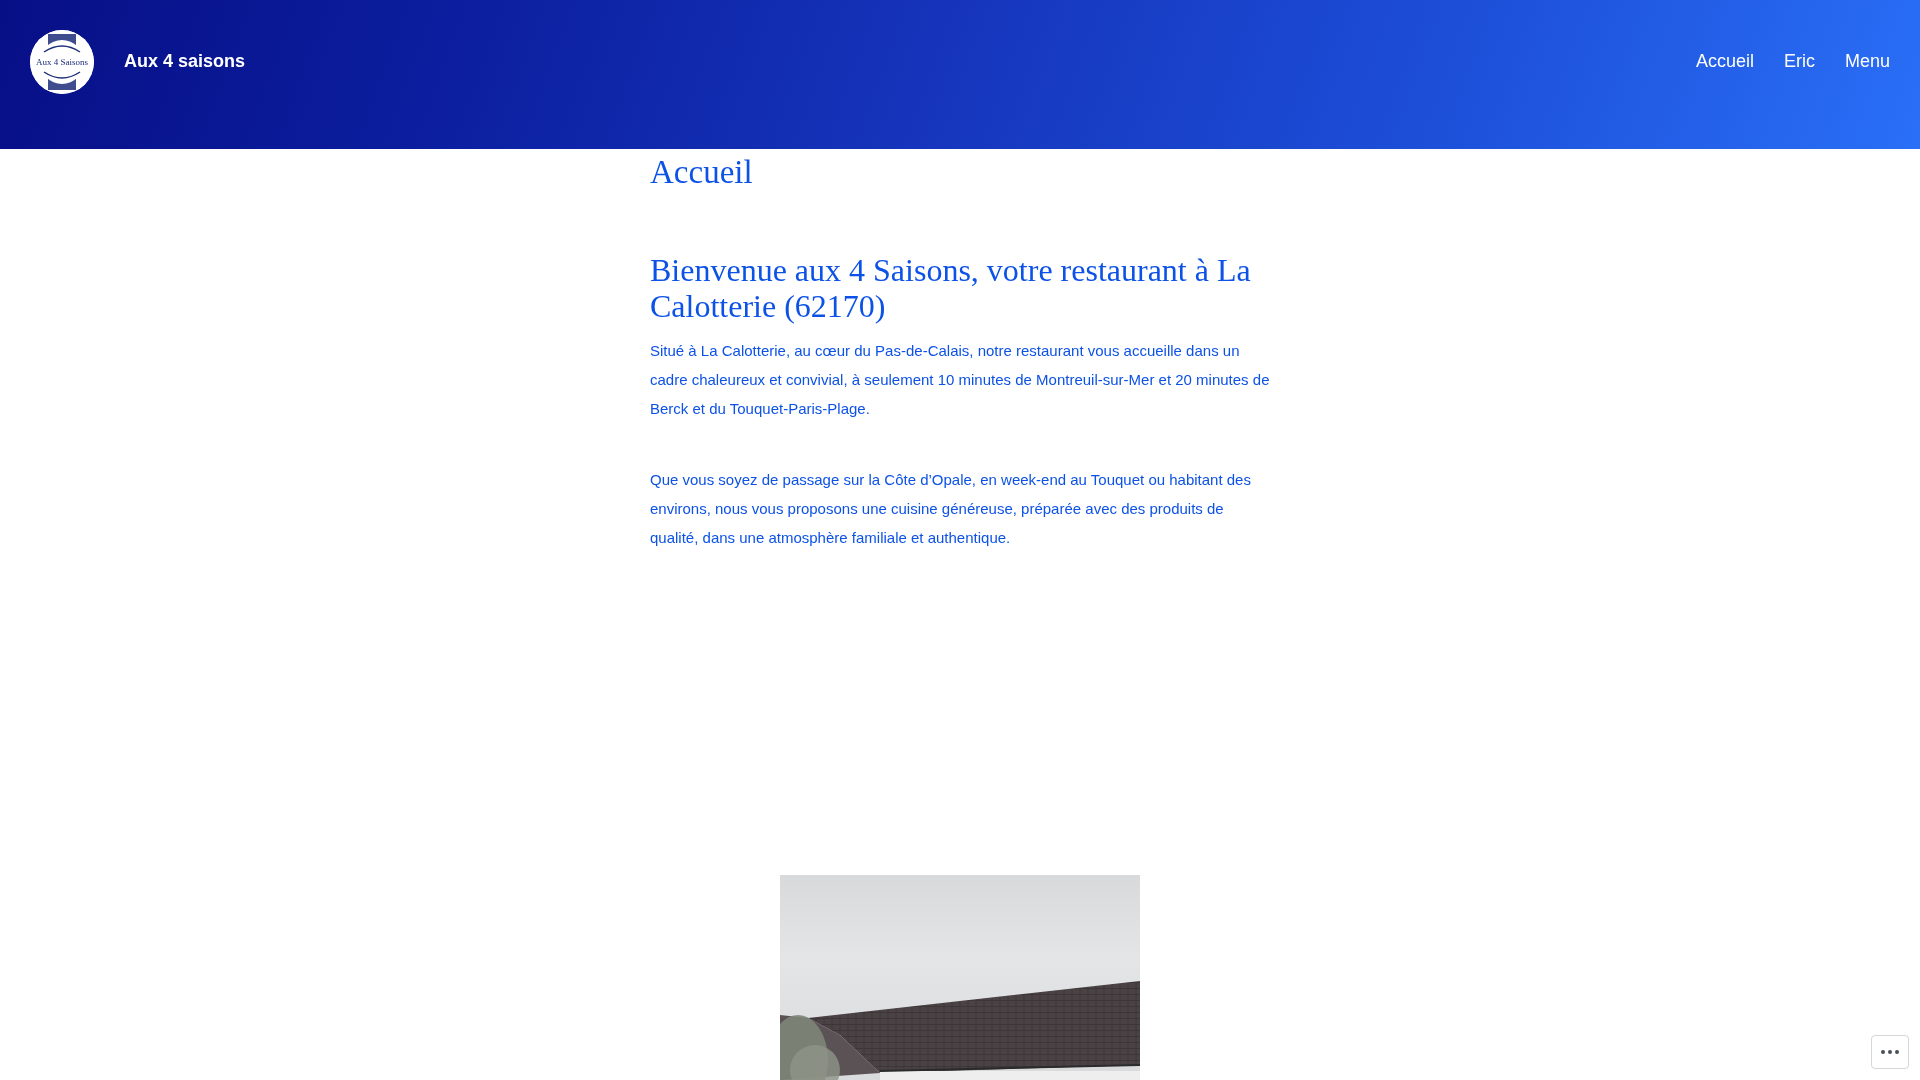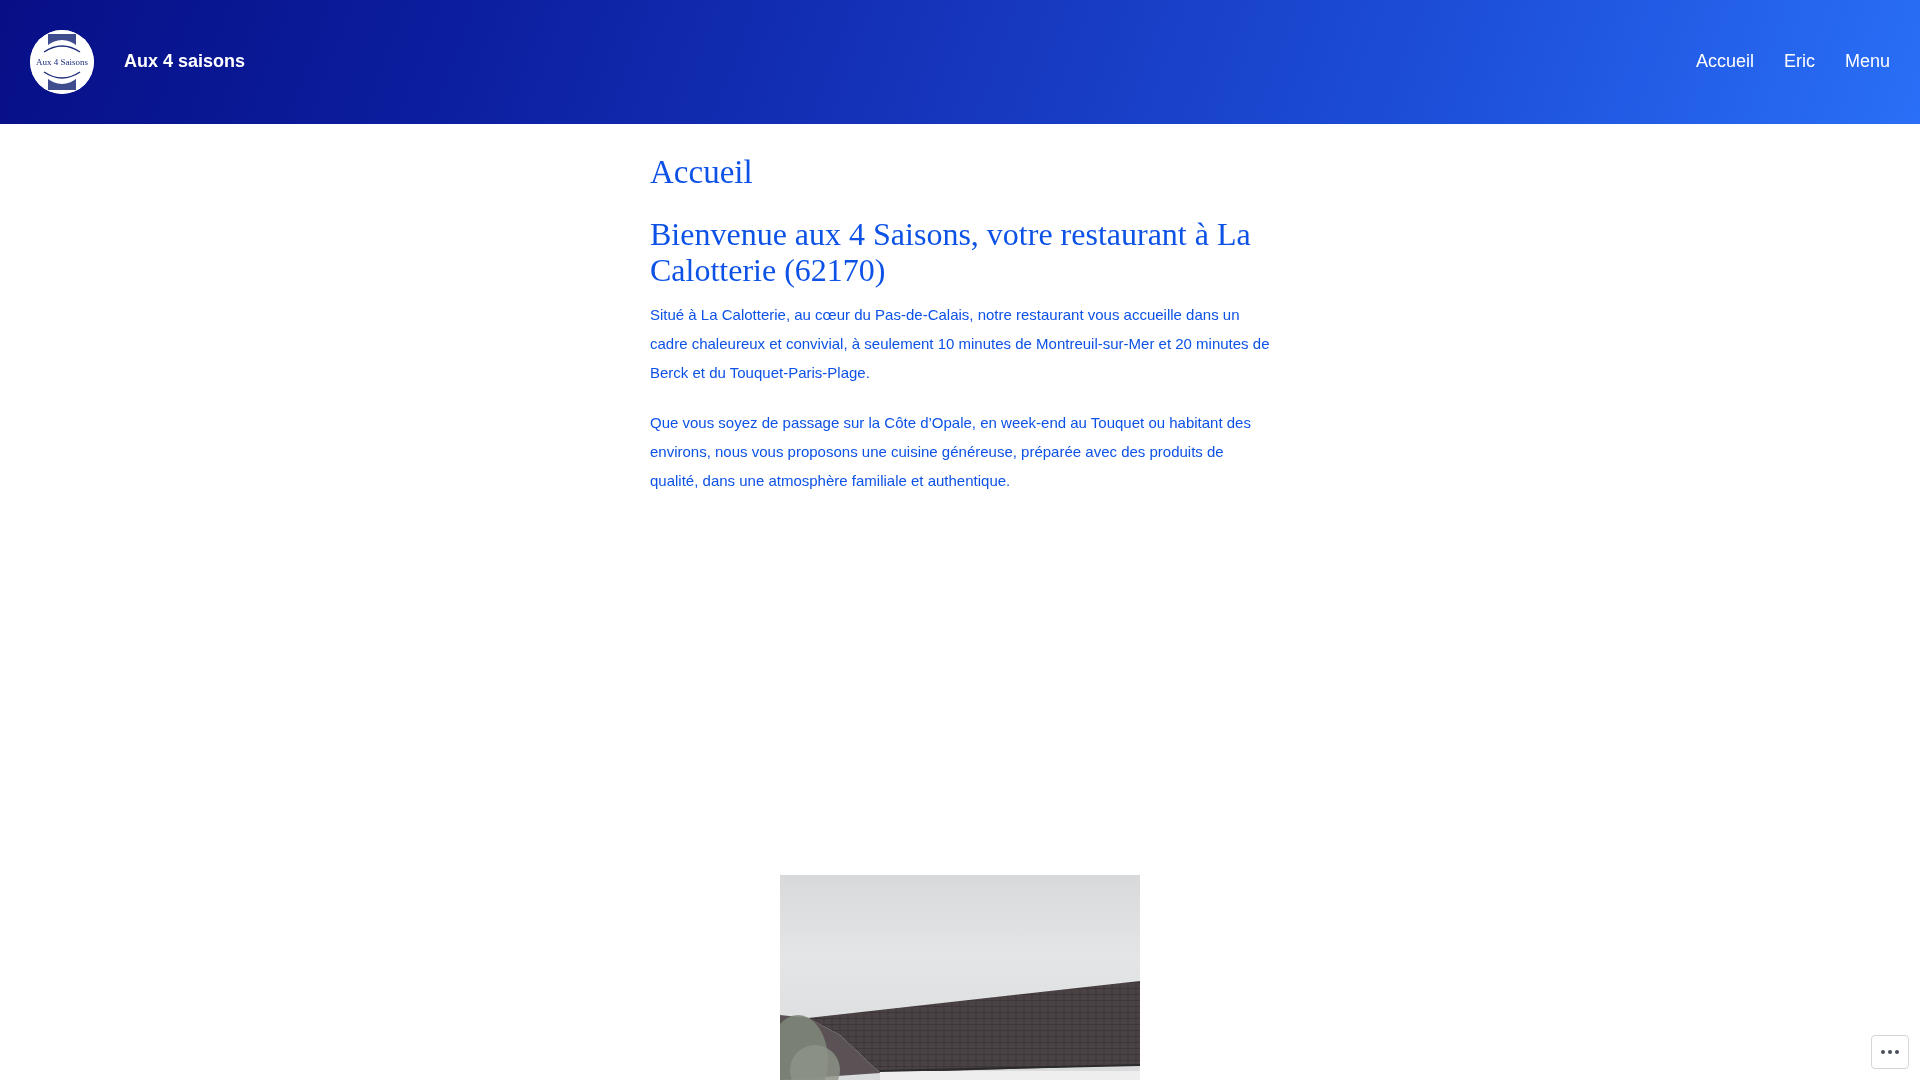--- a/index.html
+++ b/index.html
@@ -1,20 +1,20 @@
 <!DOCTYPE html>
 <html><head>
   <meta charset="utf-8">
   <style>
     * { margin: 0; padding: 0; box-sizing: border-box; }
     html, body { width: 1920px; height: 1080px; overflow: hidden; background: #ffffff; }
     body { font-family: "Liberation Sans", sans-serif; position: relative; }
 
     .site-header {
-      position: absolute; left: 0; top: 0; width: 1920px; height: 124px;
+      position: absolute; left: 0; top: 0; width: 1920px; height: 149px;
       background: linear-gradient(110deg, #070f86 0%, #0c1fa0 25%, #1636bd 50%, #1d4fd9 75%, #2a6ff7 100%);
       display: flex; align-items: center;
     }
     .logo {
       position: absolute; left: 30px; top: 30px; width: 64px; height: 64px;
       border-radius: 50%; background: #ffffff; overflow: hidden;
       display: flex; align-items: center; justify-content: center;
     }
     .site-title {
       position: absolute; left: 124px; top: 50px;
@@ -34,28 +34,28 @@
     .content {
       position: absolute; left: 650px; top: 124px; width: 620px;
       color: #0d52e6;
     }
     .page-title {
       font-family: "Liberation Serif", serif; font-weight: normal;
       font-size: 33px; line-height: 40px; margin-top: 28px; color: #0d52e6;
     }
     .headline {
       font-family: "Liberation Serif", serif; font-weight: normal;
-      font-size: 32px; line-height: 36px; margin-top: 24px; color: #0d52e6;
+      font-size: 32px; line-height: 36px; margin-top: 60px; color: #0d52e6;
     }
     .para {
       font-family: "Liberation Sans", sans-serif;
       font-size: 15px; line-height: 29px; color: #0d52e6;
     }
     .p1 { margin-top: 12px; }
-    .p-gap { margin-top: 21px; }
+    .p-gap { margin-top: 42px; }
 
     .photo {
       position: absolute; left: 780px; top: 875px; width: 360px; height: 205px;
       overflow: hidden; background: #dfe0e2;
     }
     .sky {
       position: absolute; inset: 0;
       background: linear-gradient(180deg, #d8d9db 0%, #e4e5e7 40%, #d9dadc 100%);
     }
     .roof {

